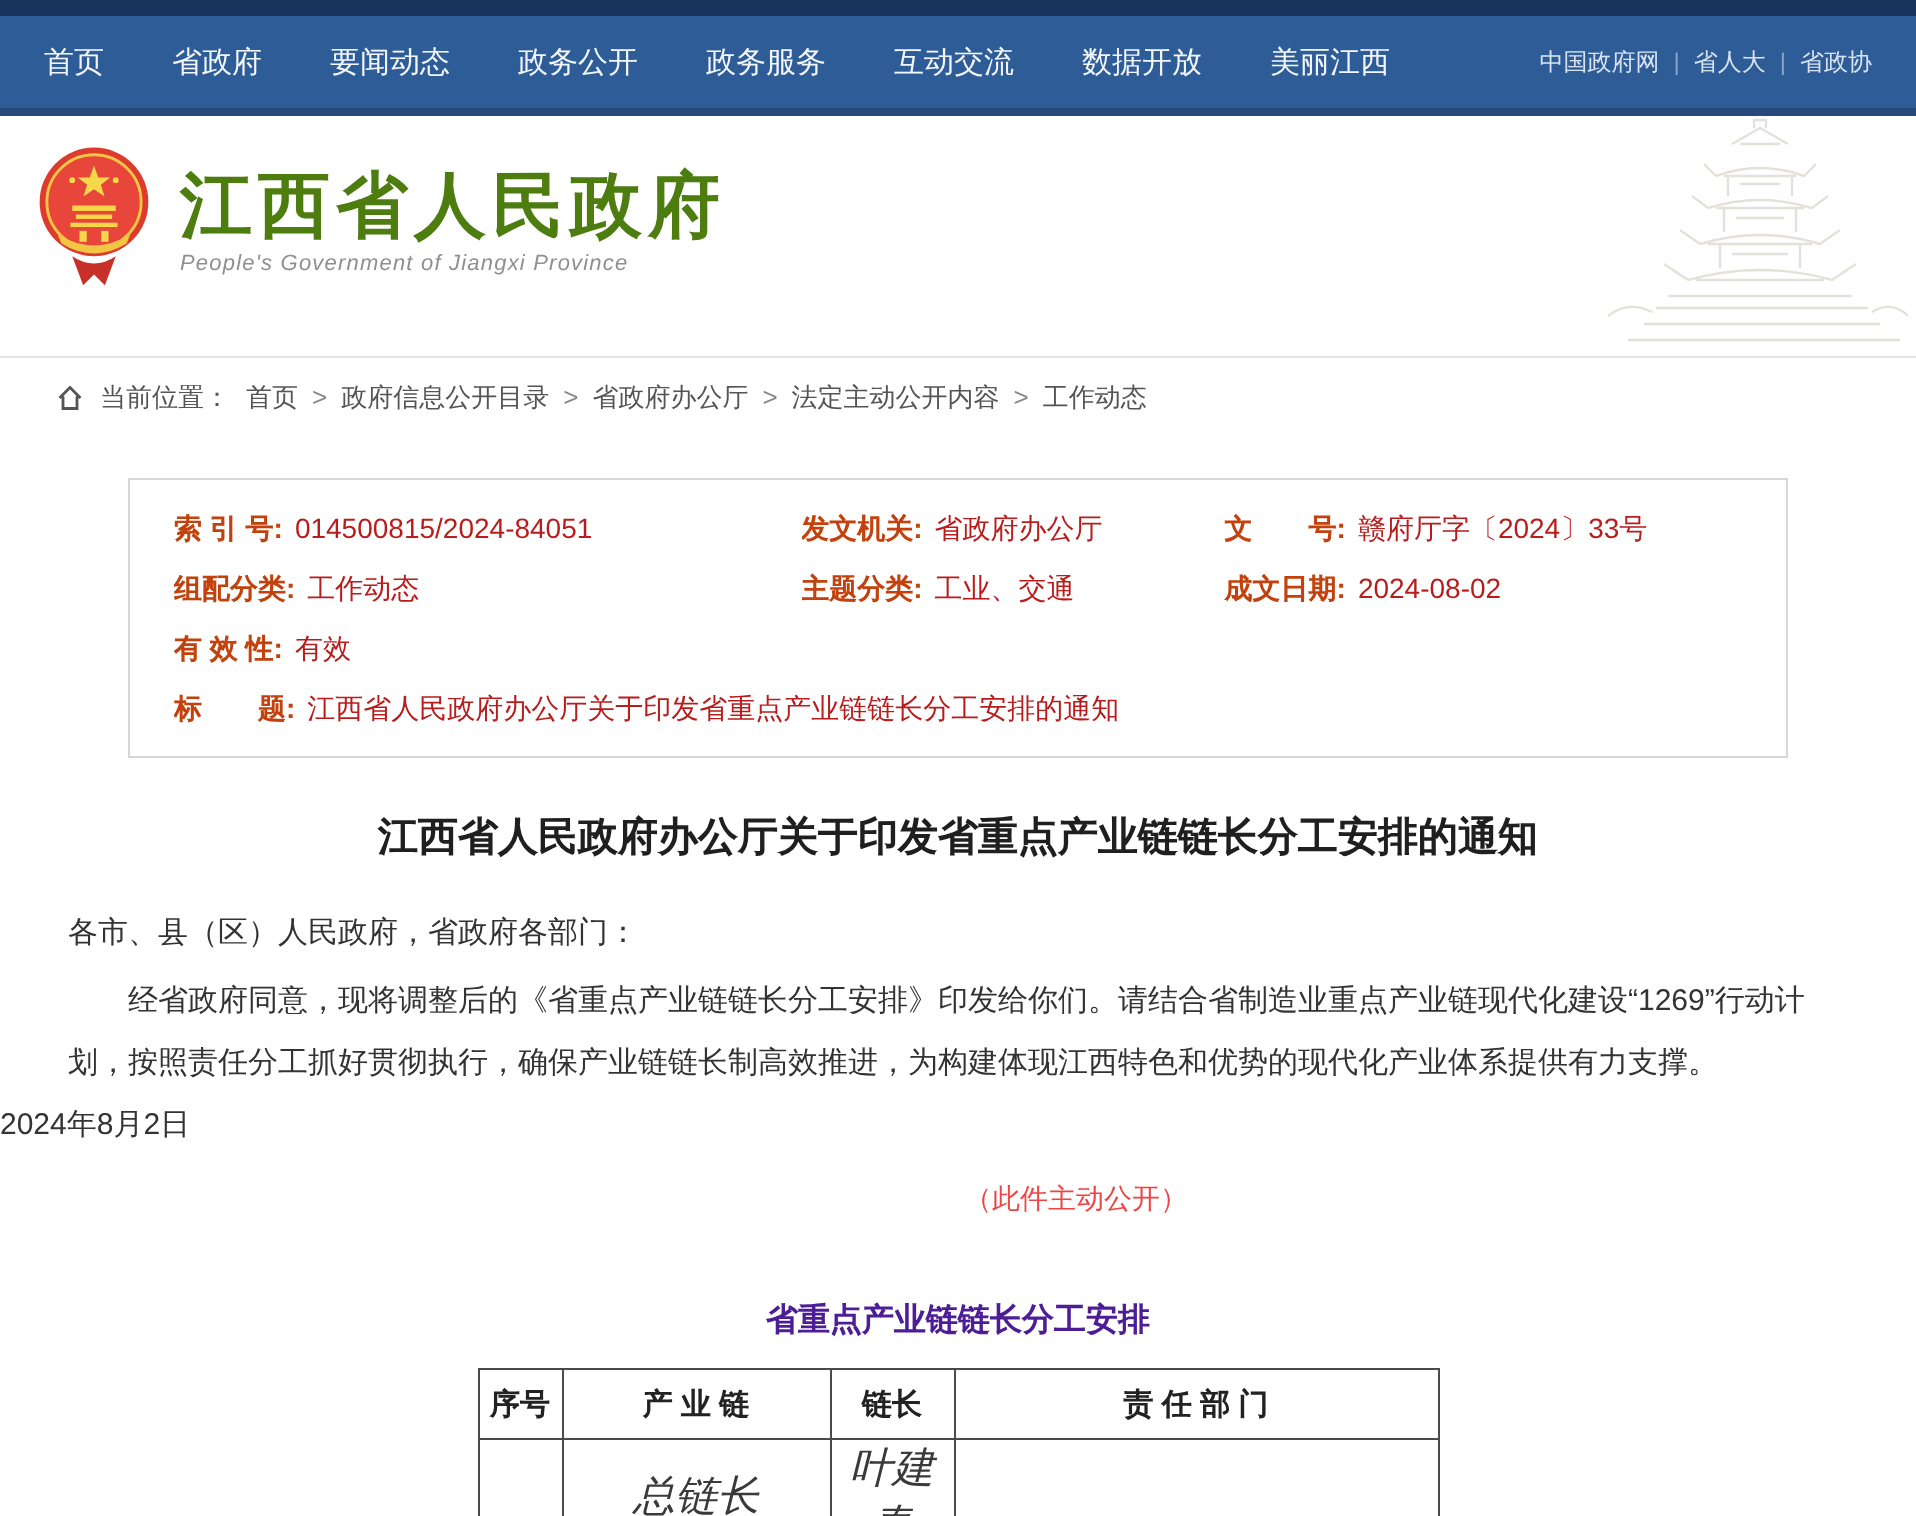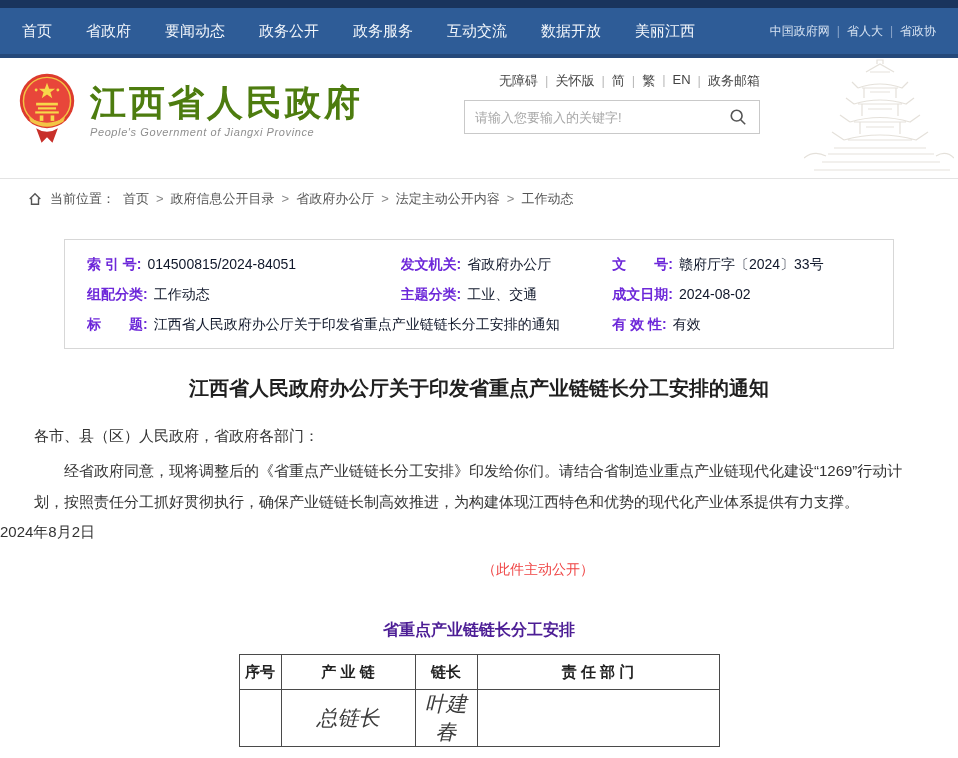--- a/index.html
+++ b/index.html
@@ -40,22 +40,22 @@
     display:flex; align-items:center; font-size:13px; color:#555; }
   .crumb-label { margin:0 8px 0 8px; }
   .crumb-list { display:flex; list-style:none; }
   .crumb-list li { color:#555; cursor:pointer; white-space:nowrap; }
   .crumb-list li + li::before { content:">"; color:#888; margin:0 7px; }
 
   
   .info-box { width:830px; margin:20px auto 0; border:1px solid #d7d7d7; padding:9px 22px; }
   .info-grid { display:grid; grid-template-columns:40% 27% 33%; }
   .info-cell { line-height:30px; font-size:14px; white-space:nowrap; overflow:hidden; }
-  .info-cell .lbl { font-weight:bold; color:#6d28d9; margin-right:6px; }
-  .info-cell .val { color:#0f172a;text-align:right; }
+  .info-cell .lbl { font-weight:bold; color:#c2410c; margin-right:6px; }
+  .info-cell .val { color:#b91c1c;text-align:right; }
   .span2 { grid-column:1 / 3; }
 
   
   .doc-title { margin-top:26px; text-align:center; font-size:20px; font-weight:bold; color:#1f1f1f; }
   .salutation { margin:25px 34px 0; font-size:15px; color:#333; }
   .body-par { margin:9px 34px 0; font-size:15px; color:#333; line-height:31px; text-indent:2em; }
   .date-line { margin:6px 88px 0 0; font-size:15px; color:#333; }
   .note-line { margin:19px 0 0 118px; font-size:14px; color:#ef4444;text-align:center; }
 
   
@@ -107,40 +107,20 @@
       <rect x="36" y="50" width="4" height="6" fill="#f7d74a"></rect>
       <path d="M12 52 Q32 64 52 52 L50 57 Q32 68 14 57 Z" fill="#f3c545"></path>
       <path d="M20 64 L26 80 L32 74 L38 80 L44 64 Q32 72 20 64 Z" fill="#c8302a"></path>
     </svg>
     <div class="logo-text">
       <div class="site-name">江西省人民政府</div>
       <div class="site-name-en">People's Government of Jiangxi Province</div>
     </div>
   </div>
 
-  <div class="header-right">
-    <ul class="utility-list">
-
-    <li>无障碍</li>
-        <li>关怀版</li>
-        <li>简</li>
-        <li>繁</li>
-        <li>EN</li>
-        <li>政务邮箱</li>
-      </ul>
-    <div class="search-box">
-      <input type="text" placeholder="请输入您要输入的关键字!" style="">
-      <button class="search-btn">
-        <svg width="18" height="18" viewBox="0 0 20 20">
-          <circle cx="8.5" cy="8.5" r="6" fill="none" stroke="#555" stroke-width="1.8"></circle>
-          <line x1="13" y1="13" x2="18" y2="18" stroke="#555" stroke-width="1.8"></line>
-        </svg>
-      </button>
-    </div>
-  </div>
 
   <svg class="pagoda" width="150" height="118" viewBox="0 0 150 118">
     <g fill="none" stroke="#cfc8bc" stroke-width="1.2">
       <path d="M62 14 L76 6 L90 14 M66 14 H86 M73 6 V2 H79 V6"></path>
       <path d="M54 30 Q76 22 98 30 L104 24 M54 30 L48 24 M58 30 H94 M60 30 V40 M92 30 V40 M66 34 H86"></path>
       <path d="M50 46 Q76 38 102 46 L110 40 M50 46 L42 40 M54 46 H98 M58 46 V58 M94 46 V58 M64 51 H88"></path>
       <path d="M46 64 Q76 55 106 64 L116 57 M46 64 L36 57 M50 64 H102 M56 64 V76 M96 64 V76 M62 69 H90"></path>
       <path d="M40 82 Q76 72 112 82 L124 74 M40 82 L28 74 M44 82 H108"></path>
       <path d="M30 90 H122 M24 96 H130 M18 104 H136 M10 112 H146"></path>
       <path d="M0 100 Q10 92 22 98 M132 98 Q142 92 150 100"></path>
@@ -176,25 +156,25 @@
     </div>
     <div class="info-cell">
       <span class="lbl">组配分类:</span><span class="val">工作动态</span>
     </div>
     <div class="info-cell">
       <span class="lbl">主题分类:</span><span class="val">工业、交通</span>
     </div>
     <div class="info-cell">
       <span class="lbl">成文日期:</span><span class="val">2024-08-02</span>
     </div>
+    <div class="info-cell">
+      <span class="lbl">有 效 性:</span><span class="val">有效</span>
+    </div>
     <div class="info-cell span2">
       <span class="lbl">标　　题:</span><span class="val">江西省人民政府办公厅关于印发省重点产业链链长分工安排的通知</span>
-    </div>
-    <div class="info-cell">
-      <span class="lbl">有 效 性:</span><span class="val">有效</span>
     </div>
   </div>
 </div>
 
 <h1 class="doc-title">江西省人民政府办公厅关于印发省重点产业链链长分工安排的通知</h1>
 <p class="salutation">各市、县（区）人民政府，省政府各部门：</p>
 <p class="body-par">经省政府同意，现将调整后的《省重点产业链链长分工安排》印发给你们。请结合省制造业重点产业链现代化建设“1269”行动计划，按照责任分工抓好贯彻执行，确保产业链链长制高效推进，为构建体现江西特色和优势的现代化产业体系提供有力支撑。</p>
 <p class="date-line">2024年8月2日</p>
 <p class="note-line">（此件主动公开）</p>
 

